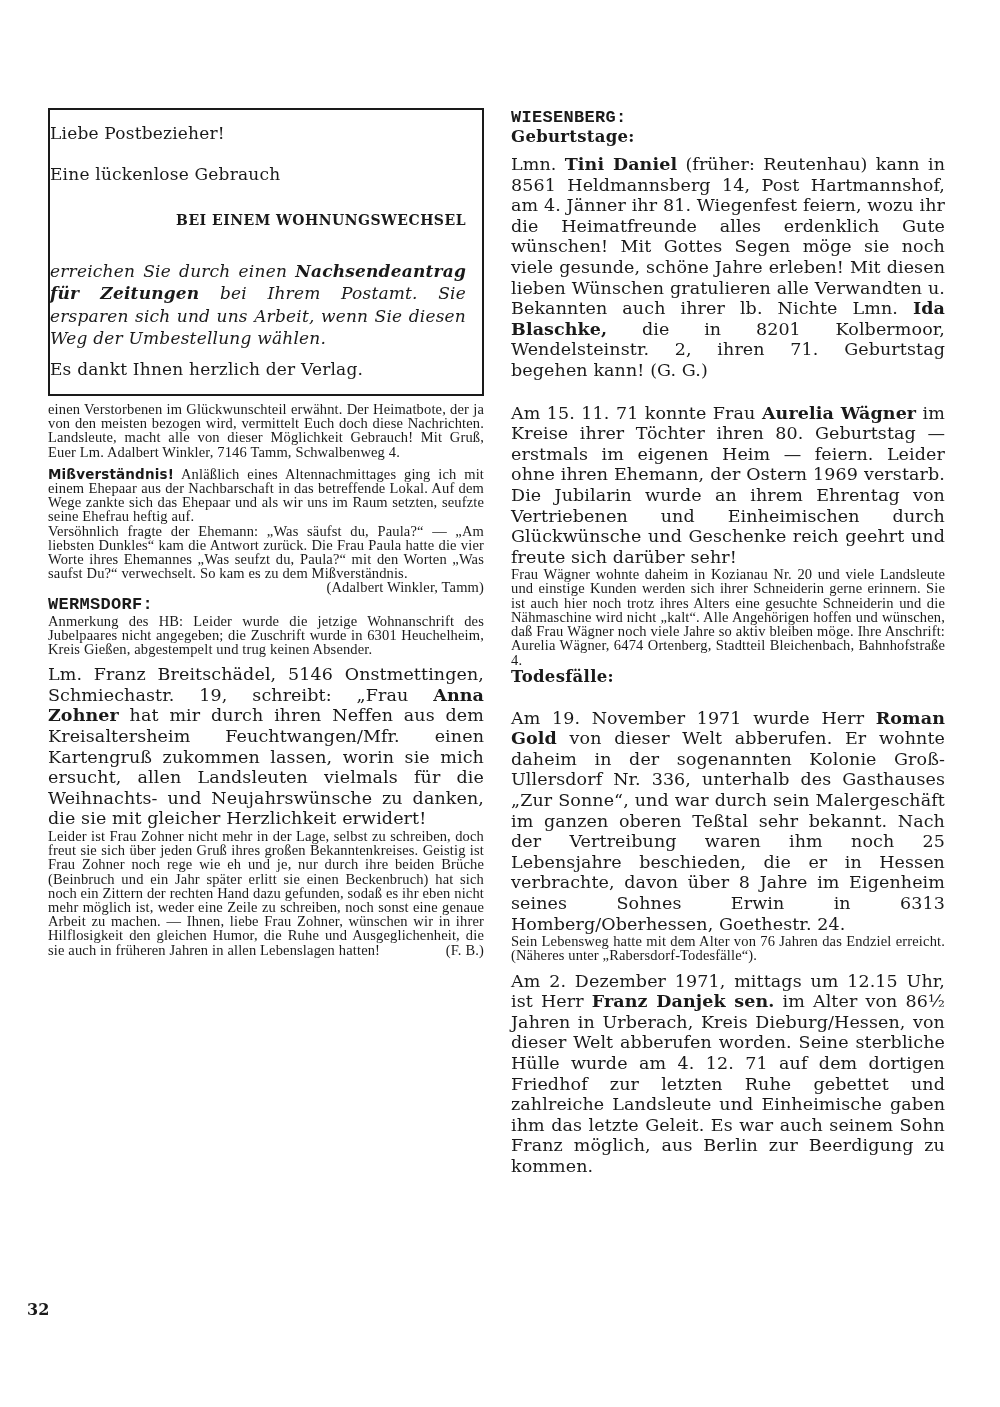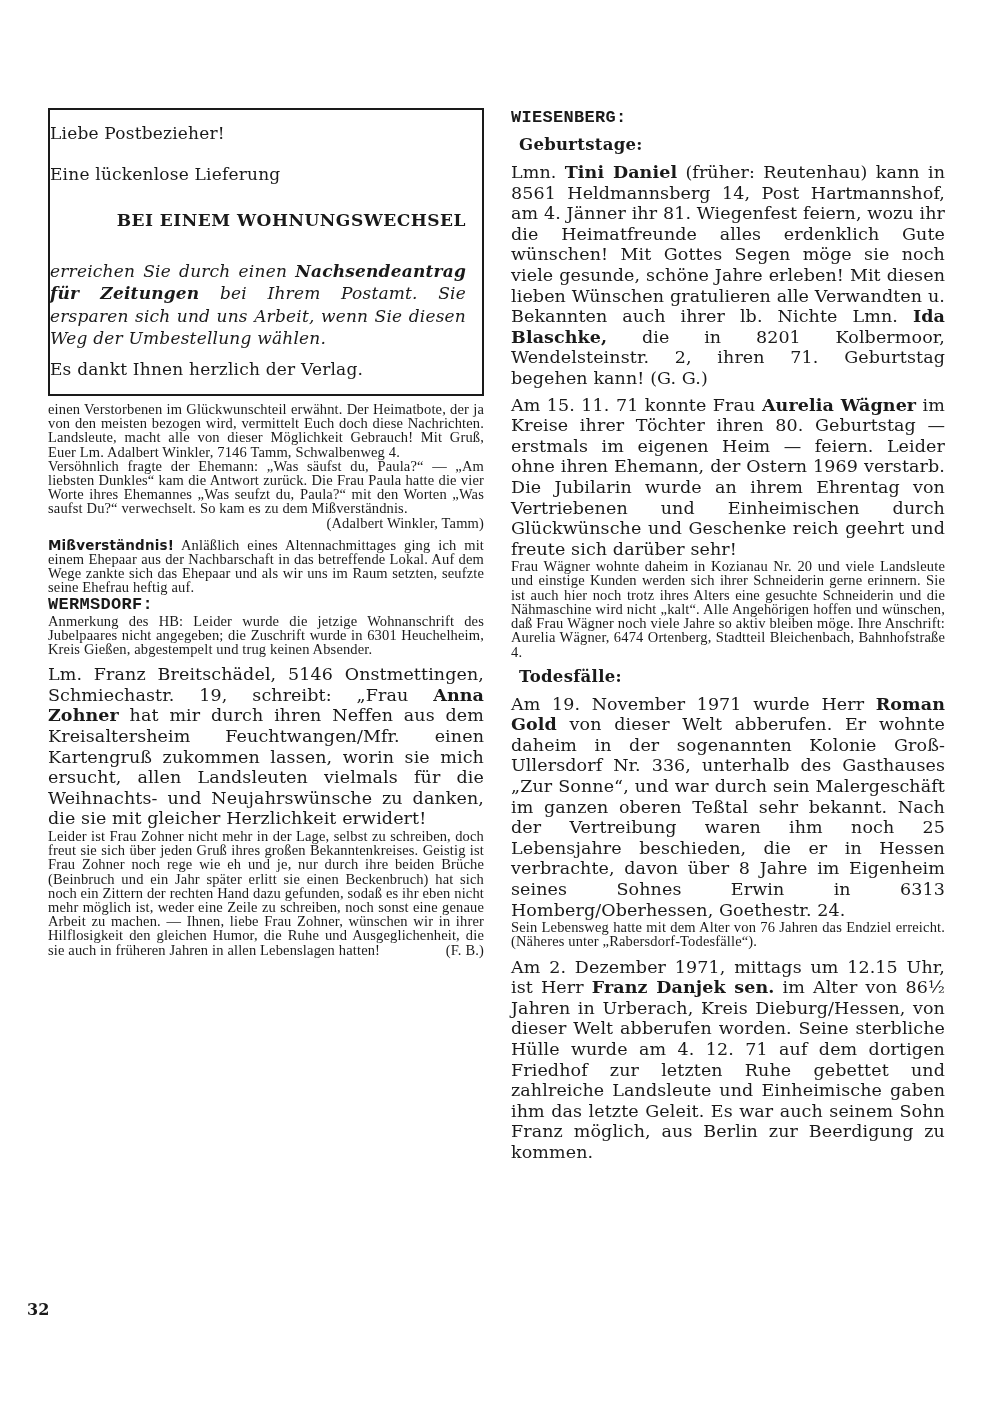--- a/index.html
+++ b/index.html
@@ -12,21 +12,21 @@
   .col-right { left: 511px; width: 434px; }
 
   .notice {
     border: 2.5px solid #1a1a1a; border-top-width: 2px;
     padding: 12px 16px 14px 0; margin-bottom: 6px;
     font-size: 17px; line-height: 22.5px; letter-spacing: 0.2px;
   }
   .notice p { margin: 0; }
   .notice .greeting { margin-bottom: 18px; }
   .notice .lead { margin-bottom: 24px; }
-  .notice .caps { font-weight: bold; text-align: right; font-size: 17px; letter-spacing: 0.5px; margin-bottom: 28px; }
+  .notice .caps { font-weight: bold; text-align: right; font-size: 14px; letter-spacing: 0.5px; margin-bottom: 28px; }
   .notice .body { text-align: justify; margin-bottom: 8px; font-style: italic; }
   .notice .thanks { margin-top: 8px; }
 
   .small {
     font-family: "Liberation Serif", serif; font-size: 14.5px; line-height: 14.2px;
     text-align: justify; margin: 0; letter-spacing: 0.15px;
   }
   .large {
     font-family: "DejaVu Serif", serif; font-size: 17.5px; line-height: 20.6px;
     text-align: justify; margin: 0; letter-spacing: 0.1px;
@@ -34,51 +34,51 @@
   .lead-sans { font-family: "DejaVu Sans", sans-serif; font-weight: bold; font-size: 13.5px; }
   .sig { float: right; }
   .clear::after { content: ""; display: block; clear: both; }
 
   h2.place {
     font-family: Liberation Mono, monospace; font-weight: bold; font-size: 17px;
     margin: 0; letter-spacing: 0.3px;
   }
   h3.sub {
     font-family: "DejaVu Serif", serif; font-weight: bold; font-size: 16.5px;
-    margin: 8px; letter-spacing: 0.3px;
+    margin: 0; letter-spacing: 0.3px;
   }
   b { font-weight: bold; }
 
   .gap4 { margin-top: 8px; }
   .gap8 { margin-top: 8px; }
   .gap12 { margin-top: 12px; }
-  .gap6 { margin-top: 6px; }
+  .gap6 { margin-top: 22px; }
 
   .page-number {
     position: absolute; left: 27px; top: 1300px;
     font-family: "DejaVu Serif", serif; font-weight: bold; font-size: 16px;
   }
 </style>
 </head>
 <body>
 
 <div class="col col-left">
 
   <div class="notice">
     <p class="greeting">Liebe Postbezieher!</p>
-    <p class="lead">Eine lückenlose Lieferung</p>
+    <p class="lead">Eine lückenlose Gebrauch</p>
     <p class="caps">BEI EINEM WOHNUNGSWECHSEL</p>
     <p class="body"><span>erreichen Sie durch einen </span><b>Nachsendeantrag für Zeitungen</b><span> bei Ihrem Postamt. Sie ersparen sich und uns Arbeit, wenn Sie diesen Weg der Umbestellung wählen.</span></p>
     <p class="thanks">Es dankt Ihnen herzlich der Verlag.</p>
   </div>
 
   <p class="small">einen Verstorbenen im Glückwunschteil erwähnt. Der Heimatbote, der ja von den meisten bezogen wird, vermittelt Euch doch diese Nachrichten. Landsleute, macht alle von dieser Möglichkeit Gebrauch! Mit Gruß, Euer Lm. Adalbert Winkler, 7146 Tamm, Schwalbenweg 4.</p>
 
+  <p class="small gap8"><span class="lead-sans">Mißverständnis!</span><span> Anläßlich eines Altennachmittages ging ich mit einem Ehepaar aus der Nachbarschaft in das betreffende Lokal. Auf dem Wege zankte sich das Ehepaar und als wir uns im Raum setzten, seufzte seine Ehefrau heftig auf.</span></p>
   <p class="small clear"><span>Versöhnlich fragte der Ehemann: „Was säufst du, Paula?“ — „Am liebsten Dunkles“ kam die Antwort zurück. Die Frau Paula hatte die vier Worte ihres Ehemannes „Was seufzt du, Paula?“ mit den Worten „Was saufst Du?“ verwechselt. So kam es zu dem Mißverständnis.</span> <span class="sig">(Adalbert Winkler, Tamm)</span></p>
-  <p class="small gap8"><span class="lead-sans">Mißverständnis!</span><span> Anläßlich eines Altennachmittages ging ich mit einem Ehepaar aus der Nachbarschaft in das betreffende Lokal. Auf dem Wege zankte sich das Ehepaar und als wir uns im Raum setzten, seufzte seine Ehefrau heftig auf.</span></p>
 
   <h2 class="place gap12">WERMSDORF:</h2>
   <p class="small">Anmerkung des HB: Leider wurde die jetzige Wohnanschrift des Jubelpaares nicht angegeben; die Zuschrift wurde in 6301 Heuchelheim, Kreis Gießen, abgestempelt und trug keinen Absender.</p>
   <p class="large gap4"><span>Lm. Franz Breitschädel, 5146 Onstmettingen, Schmiechastr. 19, schreibt: „Frau </span><b>Anna Zohner</b><span> hat mir durch ihren Neffen aus dem Kreisaltersheim Feuchtwangen/Mfr. einen Kartengruß zukommen lassen, worin sie mich ersucht, allen Landsleuten vielmals für die Weihnachts- und Neujahrswünsche zu danken, die sie mit gleicher Herzlichkeit erwidert!</span></p>
   <p class="small clear"><span>Leider ist Frau Zohner nicht mehr in der Lage, selbst zu schreiben, doch freut sie sich über jeden Gruß ihres großen Bekanntenkreises. Geistig ist Frau Zohner noch rege wie eh und je, nur durch ihre beiden Brüche (Beinbruch und ein Jahr später erlitt sie einen Beckenbruch) hat sich noch ein Zittern der rechten Hand dazu gefunden, sodaß es ihr eben nicht mehr möglich ist, weder eine Zeile zu schreiben, noch sonst eine genaue Arbeit zu machen. — Ihnen, liebe Frau Zohner, wünschen wir in ihrer Hilflosigkeit den gleichen Humor, die Ruhe und Ausgeglichenheit, die sie auch in früheren Jahren in allen Lebenslagen hatten!</span> <span class="sig">(F. B.)</span></p>
 </div>
 
 <div class="col col-right">
   <h2 class="place">WIESENBERG:</h2>
   <h3 class="sub gap4">Geburtstage:</h3>

